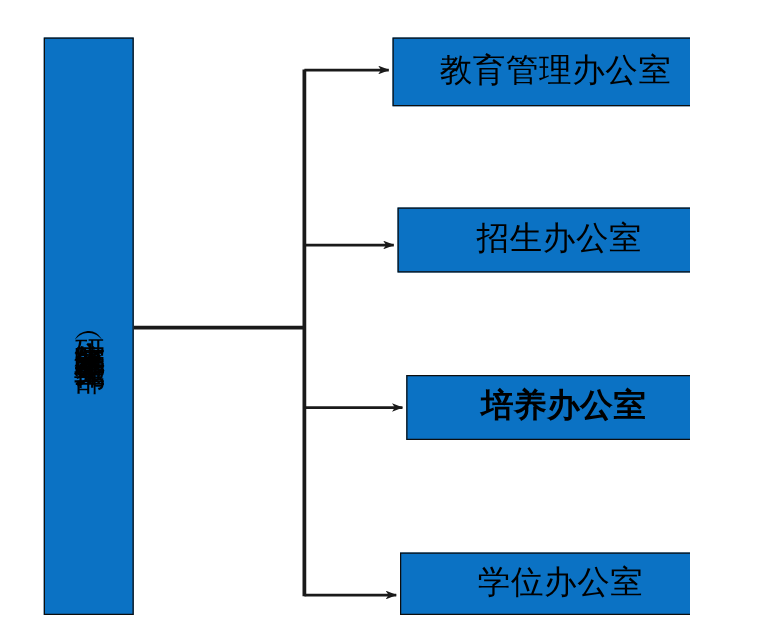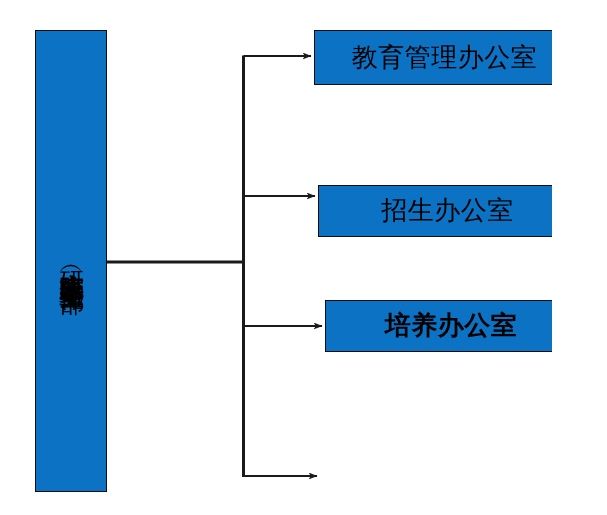--- a/index.html
+++ b/index.html
@@ -43,21 +43,21 @@
     text-orientation: upright;
     font-size: 25px;
     letter-spacing: 1.5px;
     max-height: 448px;
   }
   
   .leaf-label {
     font-size: 26px;
   }
   #leaf-node-0 { left: 314px; top: 30px;  width: 261px; height: 55px; }
-  #leaf-node-1 { left: 318px; top: 185px; width: 259px; height: 52px; }
+  #leaf-node-1 { left: 318px; top: 166px; width: 259px; height: 52px; }
   #leaf-node-2 { left: 325px; top: 300px; width: 252px; height: 52px; }
   #leaf-node-3 { left: 320px; top: 442px; width: 257px; height: 50px; }
 
   #connector-layer {
     position: absolute;
     left: 0;
     top: 0;
     width: 607px;
     height: 515px;
     pointer-events: none;
@@ -97,14 +97,17 @@
   </div>
 
   <div class="node-box" id="leaf-node-1" style="background: rgb(11, 114, 196); border-color: rgb(13, 13, 13);">
     <span class="node-label leaf-label" style="color: rgb(0, 0, 0);">招生办公室</span>
   </div>
 
   <div class="node-box" id="leaf-node-2" style="background: rgb(11, 114, 196); border-color: rgb(13, 13, 13);">
     <span class="node-label leaf-label" style="color: rgb(0, 0, 0); font-weight: bold;">培养办公室</span>
   </div>
 
+  <div class="node-box" id="leaf-node-3" style="background: rgb(11, 114, 196); border-color: rgb(13, 13, 13);">
+    <span class="node-label leaf-label" style="color: rgb(0, 0, 0);">学位办公室</span>
+  </div>
 
 </div>
 
 </body></html>

